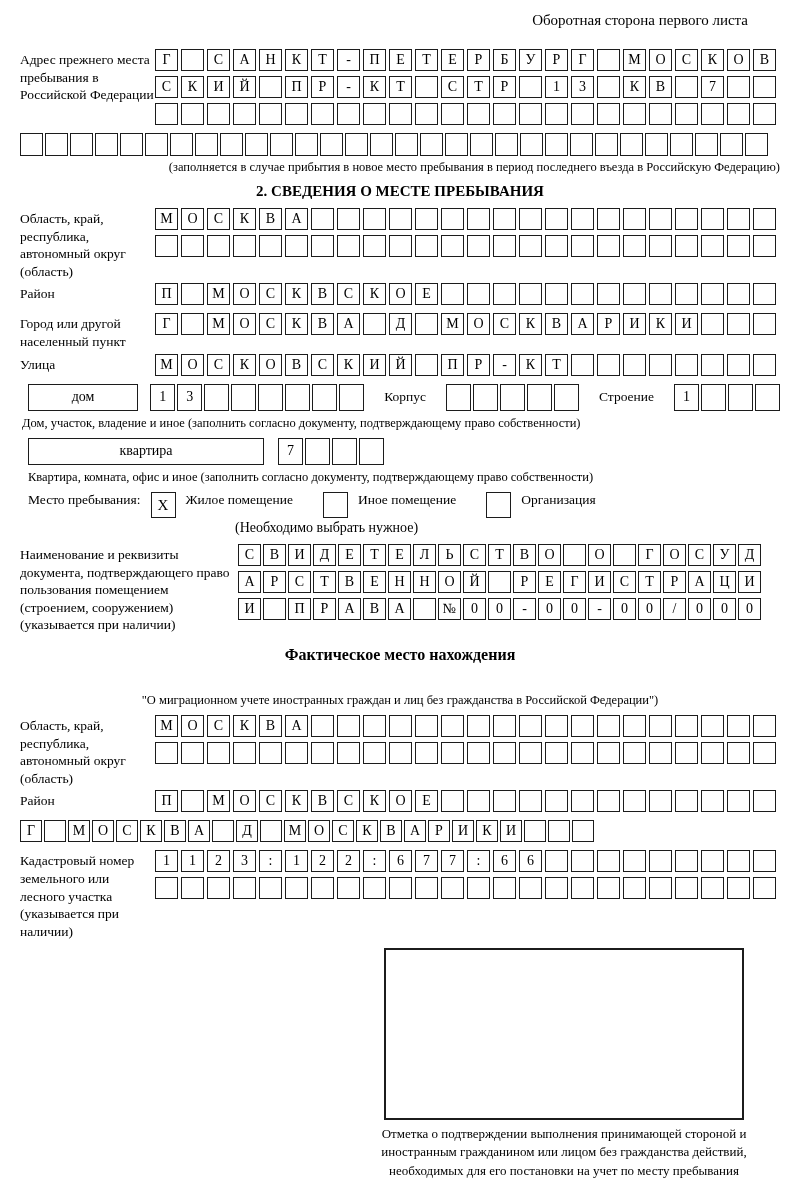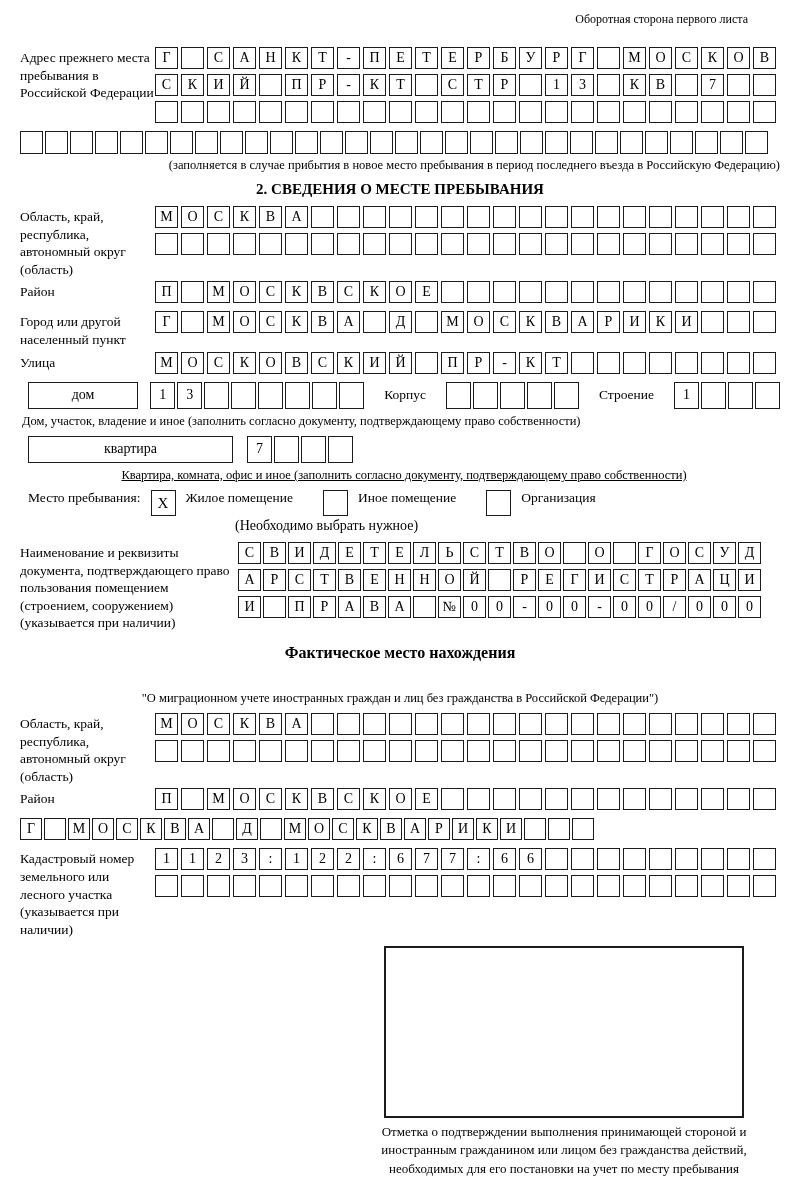--- a/index.html
+++ b/index.html
@@ -2,21 +2,21 @@
 <html><head>
 <meta charset="utf-8">
 <style>
   html,body { margin:0; padding:0; background:#888; }
   .page {
     width:800px; height:1180px; box-sizing:border-box;
     margin:0 auto; background:#ffffff; color:#000;
     padding:12px 20px 0 20px; overflow:hidden;
     font-family:"Liberation Serif","DejaVu Serif",serif;
   }
-  .page-header { text-align:right; font-size:12px; padding-right:32px; margin-bottom:20px; }
+  .page-header { text-align:right; font-size:15px; padding-right:32px; margin-bottom:20px; }
 
   .frow { display:flex; align-items:flex-start; margin-bottom:3px; }
   .flabel { flex:0 0 135px; width:135px; font-size:13.5px; line-height:1.3; padding-top:2px; }
   .flabel.doc-label { flex:0 0 218px; width:218px; }
   .flabel.wide { flex:0 0 170px; width:170px; }
   .fboxes { display:flex; flex-direction:column; }
 
   .boxrow { display:flex; flex-wrap:nowrap; gap:3px; margin-bottom:5px; }
   .boxrow.tight { gap:2px; }
   .boxrow.docrow { gap:2px; }
@@ -31,21 +31,21 @@
 
   .caption { font-size:12.5px; text-align:right; margin:0 0 7px 0; line-height:1.3; }
   .section-title { font-weight:bold; font-size:15px; text-align:center; margin:8px 0 8px 0; }
 
   .inline-row { display:flex; align-items:center; margin:3px 0 4px 8px; }
   .widebox {
     box-sizing:border-box; border:1.6px solid #1c1c1c; height:27px;
     display:flex; align-items:center; justify-content:center; font-size:14px; background:#fff;
   }
   .widebox.dom { width:172px; margin-right:12px; }
-  .widebox.kvartira { width:205px; margin-right:14px; }
+  .widebox.kvartira { width:236px; margin-right:14px; }
   .inline-boxes { display:flex; gap:2px; }
   .inline-boxes .cb { flex-basis:25px; width:25px; height:27px; }
   .inline-label { font-size:13.5px; margin:0 20px; white-space:nowrap; }
 
   .stay-row { display:flex; align-items:flex-start; font-size:13.5px; margin:7px 0 2px 8px; }
   .stay-row .cb.check { flex:0 0 25px; width:25px; height:26px; margin:0 10px 0 10px; font-size:15px; }
   .stay-row .opt-label { margin-right:20px; }
   .stay-note { font-size:14px; margin:0 0 8px 215px; }
 
   .sub-title { font-weight:bold; font-size:16px; text-align:center; margin:12px 0 8px 0; }
@@ -361,21 +361,21 @@
 
   <div class="inline-row">
     <span class="widebox kvartira">квартира</span>
     <span class="inline-boxes">
         <span class="cb">7</span>
         <span class="cb"></span>
         <span class="cb"></span>
         <span class="cb"></span>
       </span>
   </div>
-  <div class="caption" style="text-align:center; margin-left:8px;text-decoration:underline;">Квартира, комната, офис и иное (заполнить согласно документу, подтверждающему право собственности)</div>
+  <div class="caption" style="text-align:left; margin-left:8px;">Квартира, комната, офис и иное (заполнить согласно документу, подтверждающему право собственности)</div>
 
   <div class="stay-row">
     <span>Место пребывания:</span>
     <span class="cb check">X</span>
     <span class="opt-label">Жилое помещение</span>
     <span class="cb check"></span>
     <span class="opt-label">Иное помещение</span>
     <span class="cb check"></span>
     <span class="opt-label">Организация</span>
   </div>

